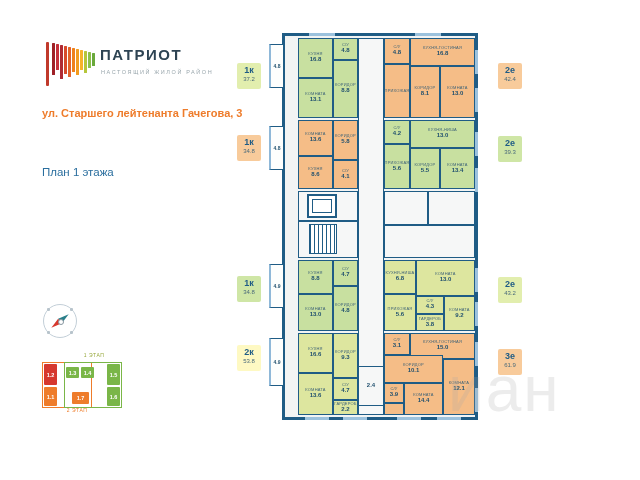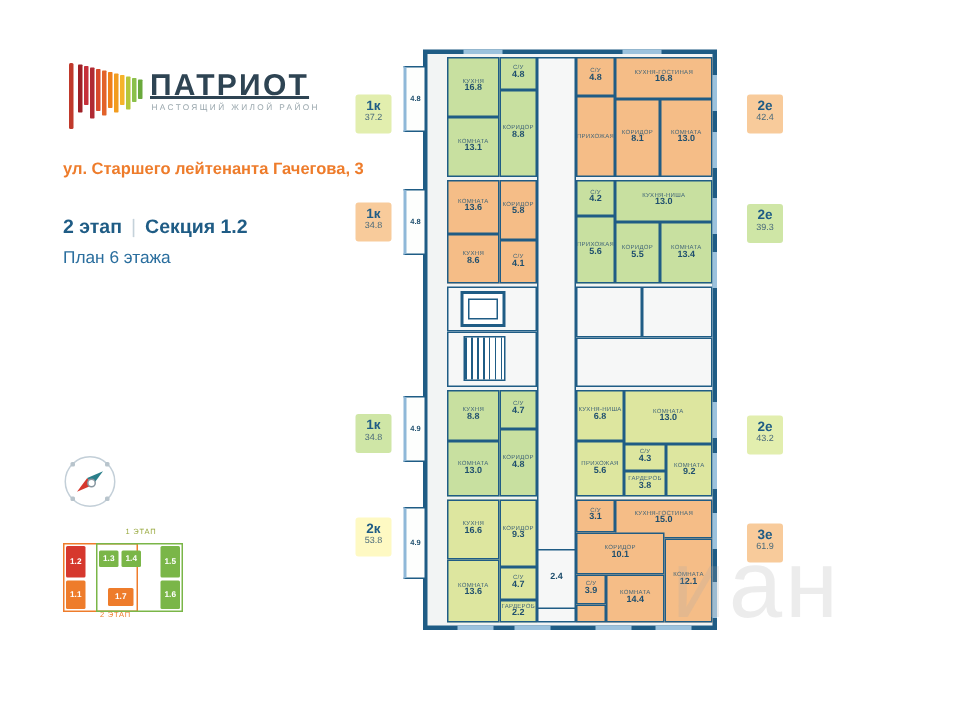--- a/index.html
+++ b/index.html
@@ -4,22 +4,22 @@
 <style>
   html,body{margin:0;padding:0;background:#fff;}
   .screen{position:relative;width:640px;height:480px;background:#ffffff;overflow:hidden;
           font-family:"Liberation Sans",sans-serif;}
 
   
   .logo{position:absolute;left:46px;top:42px;width:180px;height:45px;}
   .flagpole{position:absolute;left:0;top:0;width:3px;height:44px;background:#c0392b;border-radius:1px;}
   .flagbars{position:absolute;left:6px;top:1px;display:flex;align-items:flex-start;gap:1px;}
   .flagbars div{width:3px;border-radius:0.5px;}
-  .logo-title{position:absolute;left:54px;top:4px;font-size:20px;font-weight:800;
-              color:#2e4453;letter-spacing:1.5px;text-decoration:underline;}
+  .logo-title{position:absolute;left:54px;top:4px;font-size:15px;font-weight:800;
+              color:#2e4453;letter-spacing:1.5px;}
   .logo-tagline{position:absolute;left:55px;top:27px;font-size:5.5px;color:#9aa7ad;
                 letter-spacing:1.6px;text-transform:uppercase;}
 
   
   .address{position:absolute;left:42px;top:107px;font-size:11px;font-weight:bold;color:#ee7c2b;}
   .stage-row{position:absolute;left:42px;top:143px;font-size:13px;font-weight:bold;color:#1f5c85;}
   .stage-divider{color:#c5d2da;font-weight:normal;margin:0 6px;}
   .plan-title{position:absolute;left:42px;top:166px;font-size:11.5px;color:#2a6e9e;}
 
   
@@ -91,24 +91,21 @@
         <div style="height: 20px; background: rgb(246, 179, 42); margin-top: 7px;"></div>
         <div style="height: 22px; background: rgb(181, 198, 58); margin-top: 8px;"></div>
         <div style="height: 16px; background: rgb(139, 192, 74); margin-top: 9px;"></div>
         <div style="height: 13px; background: rgb(106, 169, 60); margin-top: 10px;"></div>
       </div>
     <div class="logo-title">ПАТРИОТ</div>
     <div class="logo-tagline">НАСТОЯЩИЙ ЖИЛОЙ РАЙОН</div>
   </div>
 
   <div class="address">ул. Старшего лейтенанта Гачегова, 3</div>
-  <div class="stage-row">
-    <span>2 этап</span><span class="stage-divider">|</span><span>Секция 1.2</span>
-  </div>
-  <div class="plan-title">План 6 этажа</div>
+  <div class="plan-title">План 1 этажа</div>
 
   <div class="compass">
     <div class="tick" style="left:3px;top:3px"></div>
     <div class="tick" style="right:3px;top:3px"></div>
     <div class="tick" style="left:3px;bottom:3px"></div>
     <div class="tick" style="right:3px;bottom:3px"></div>
     <div class="needle">
       <div class="n1"></div>
         <div class="n2"></div>
     </div>

